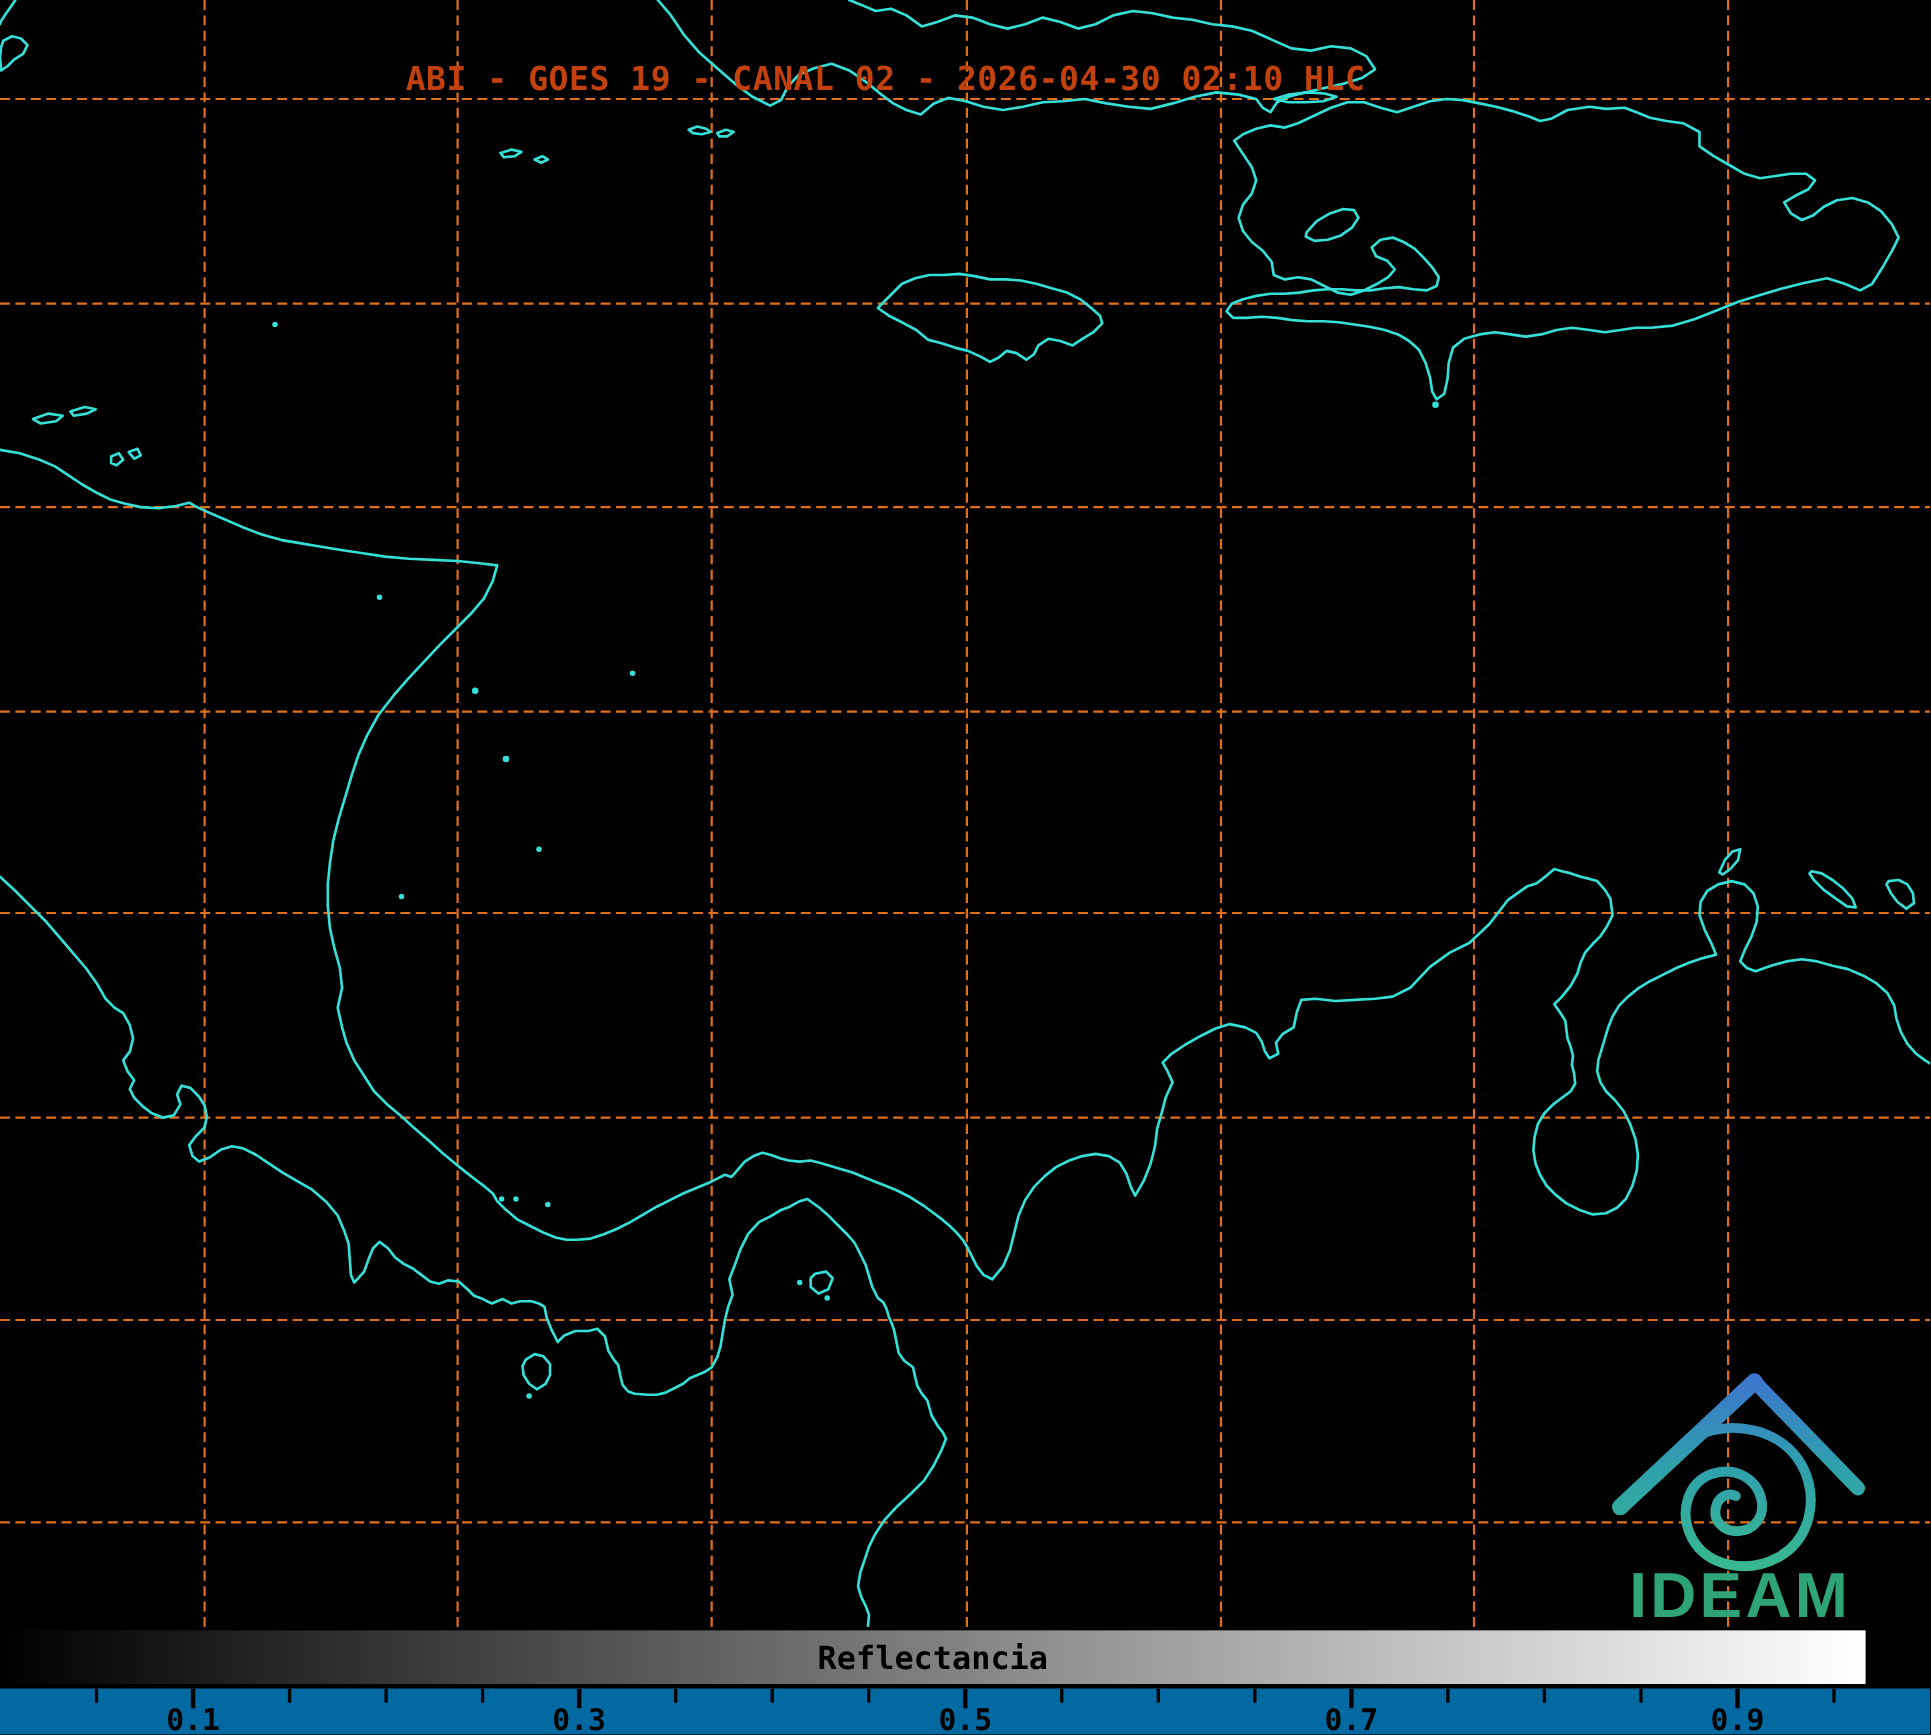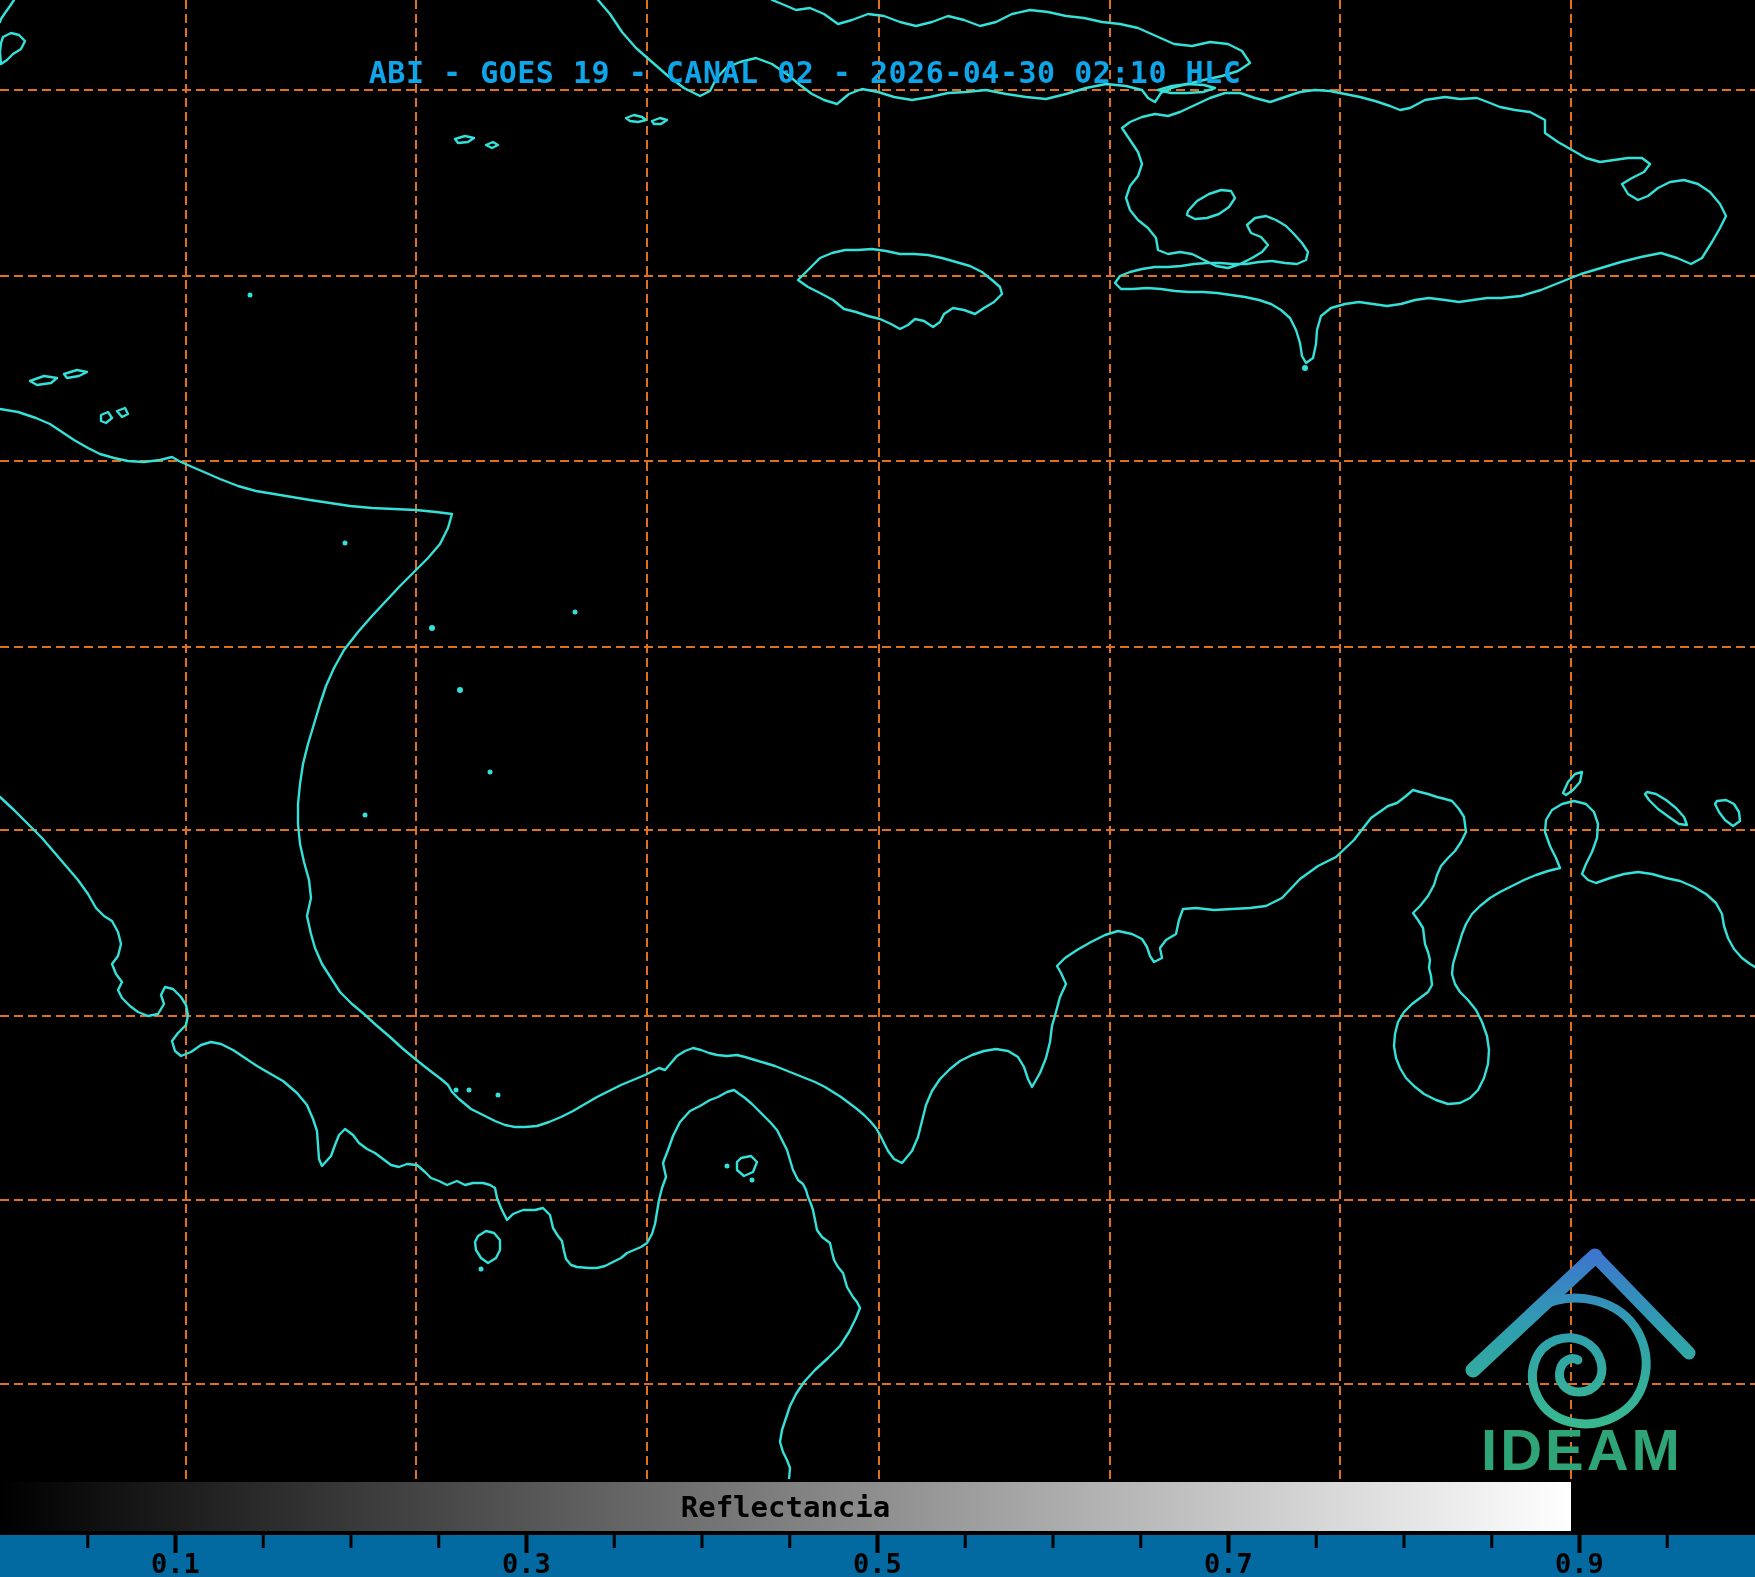--- a/index.html
+++ b/index.html
@@ -3,22 +3,22 @@
 <meta charset="utf-8">
 <style>
   html,body{margin:0;padding:0;background:#000;}
   .stage{position:relative;width:1755px;height:1577px;background:#000;overflow:hidden;
          font-family:"DejaVu Sans Mono","Liberation Mono",monospace;}
   .map-svg{position:absolute;left:0;top:0;width:1755px;height:1479px;display:block;}
   .grid-line{stroke:var(--grid,#e0701d);stroke-width:2;stroke-dasharray:9 5;fill:none;}
   .coast{stroke:var(--coast,#35e0d8);stroke-width:2.4;fill:none;stroke-linejoin:round;stroke-linecap:round;}
   .island-dot{fill:var(--coast,#35e0d8);stroke:none;}
   .img-title{position:absolute;top:55px;left:805px;transform:translateX(-50%);
-             color:#0ea5e9;font-size:30px;font-weight:700;white-space:nowrap;letter-spacing:0.5px;}
-  .cbar-grad{position:absolute;left:0;top:1479px;width:1571px;height:56px;box-sizing:border-box;
+             color:#c2410c;font-size:30px;font-weight:700;white-space:nowrap;letter-spacing:0.5px;}
+  .cbar-grad{position:absolute;left:0;top:1479px;width:1696px;height:56px;box-sizing:border-box;
              border-top:3px solid #000;border-bottom:4px solid #000;
              background:linear-gradient(to right,#000000,#ffffff);
              display:flex;align-items:center;justify-content:center;}
   .cbar-label{color:#000;font-size:29px;font-weight:700;}
   .cbar-axis-strip{position:absolute;left:0;top:1535px;width:1755px;height:42px;background:#0369a1;}
   .cbar-axis{position:absolute;left:0;top:0;width:1755px;height:42px;display:block;}
   .tick{stroke:#000;fill:none;}
   .tick-label{fill:#000;font-family:"DejaVu Sans Mono","Liberation Mono",monospace;
               font-size:27px;font-weight:700;text-anchor:middle;}
   .logo-text{fill:var(--logo-green,#2fa476);font-family:"Liberation Sans","DejaVu Sans",sans-serif;

